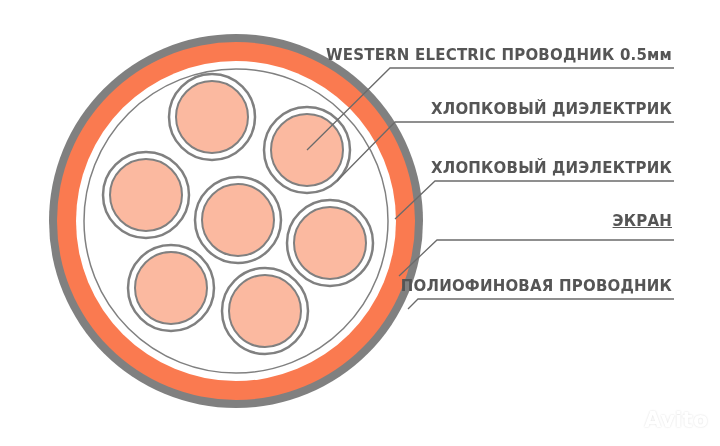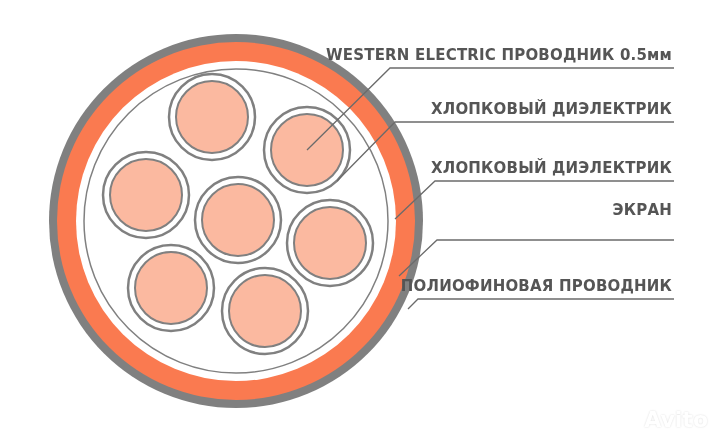--- a/index.html
+++ b/index.html
@@ -60,16 +60,16 @@
     <polyline points="337,181 395,122 674,122"></polyline>
     <polyline points="395,219 435,181 674,181"></polyline>
     <polyline points="399,276 437,240 674,240"></polyline>
     <polyline points="408,309 418,299 674,299"></polyline>
   </g>
 </svg>
 
 <div class="label" style="top:46px;">WESTERN ELECTRIC ПРОВОДНИК 0.5мм</div>
 <div class="label" style="top:100px;">ХЛОПКОВЫЙ ДИЭЛЕКТРИК</div>
 <div class="label" style="top:159px;">ХЛОПКОВЫЙ ДИЭЛЕКТРИК</div>
-<div class="label" style="top:201px;">ЭКРАН</div>
+<div class="label" style="top:212px;text-decoration:underline;">ЭКРАН</div>
 <div class="label" style="top:277px;">ПОЛИОФИНОВАЯ ПРОВОДНИК</div>
 
 <div class="watermark">Avito</div>
 
 </body></html>

